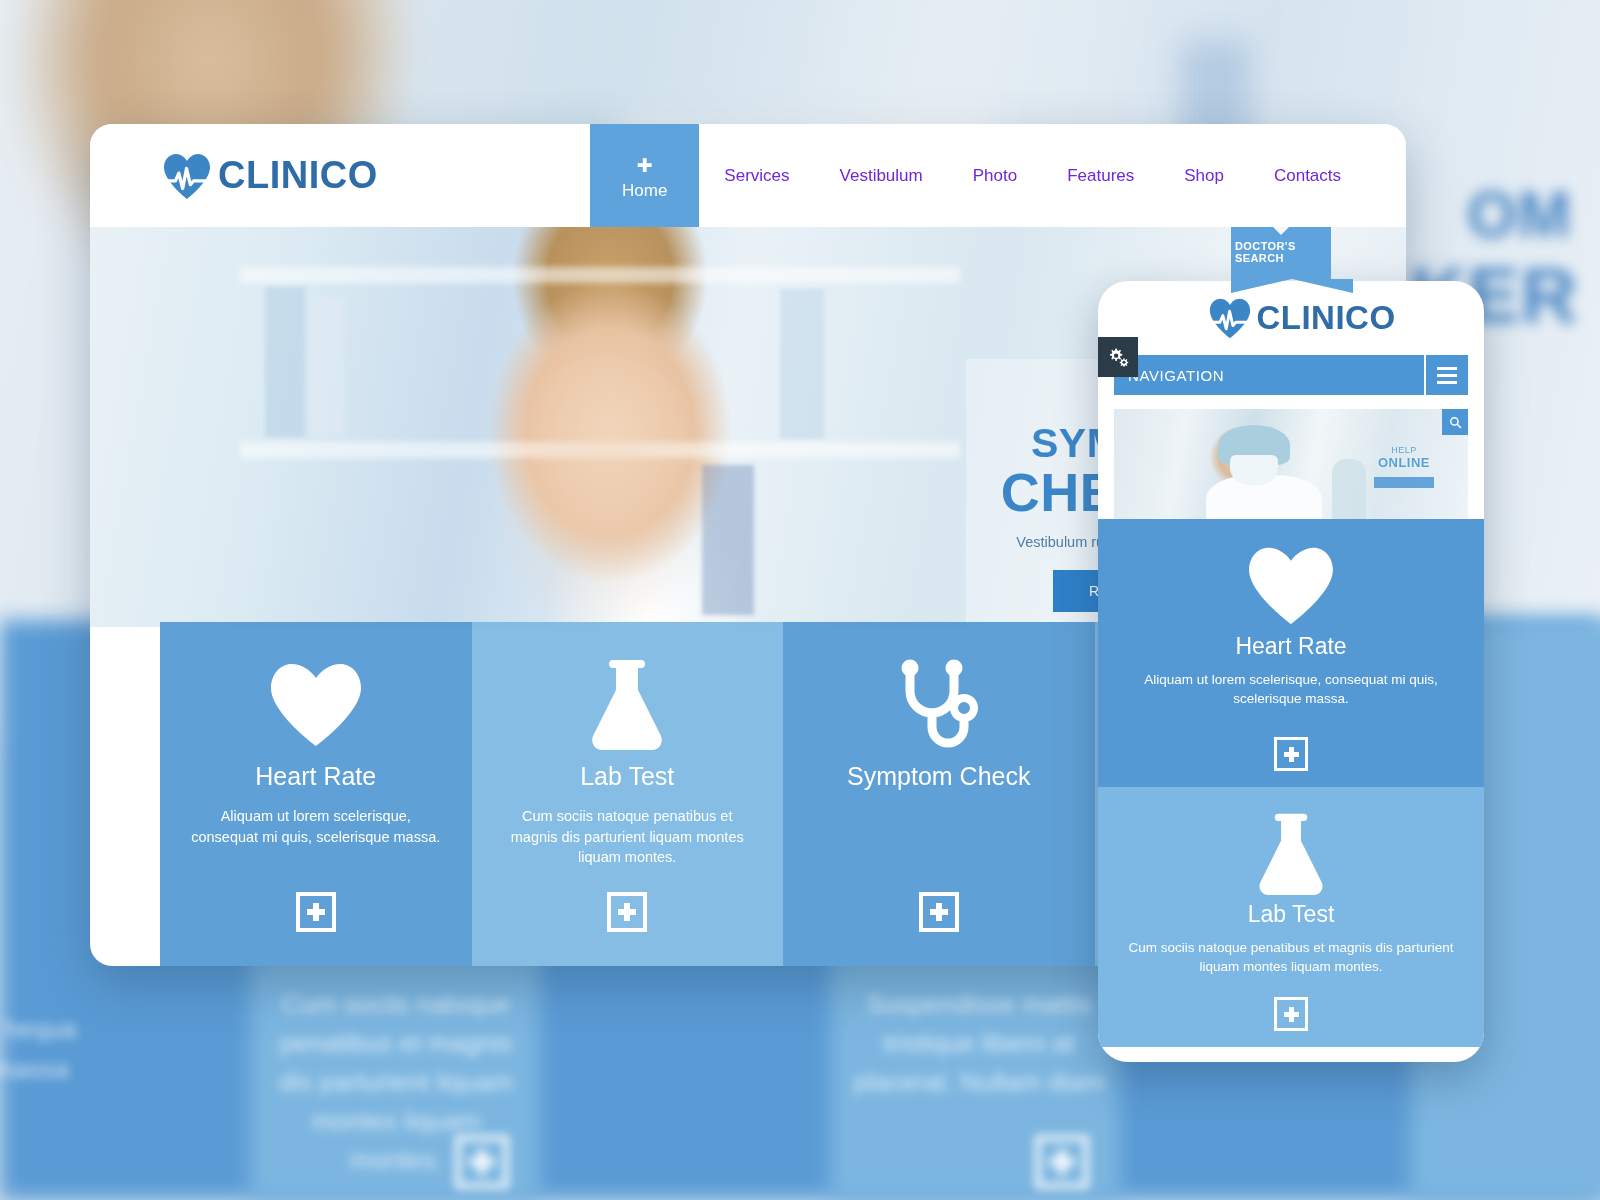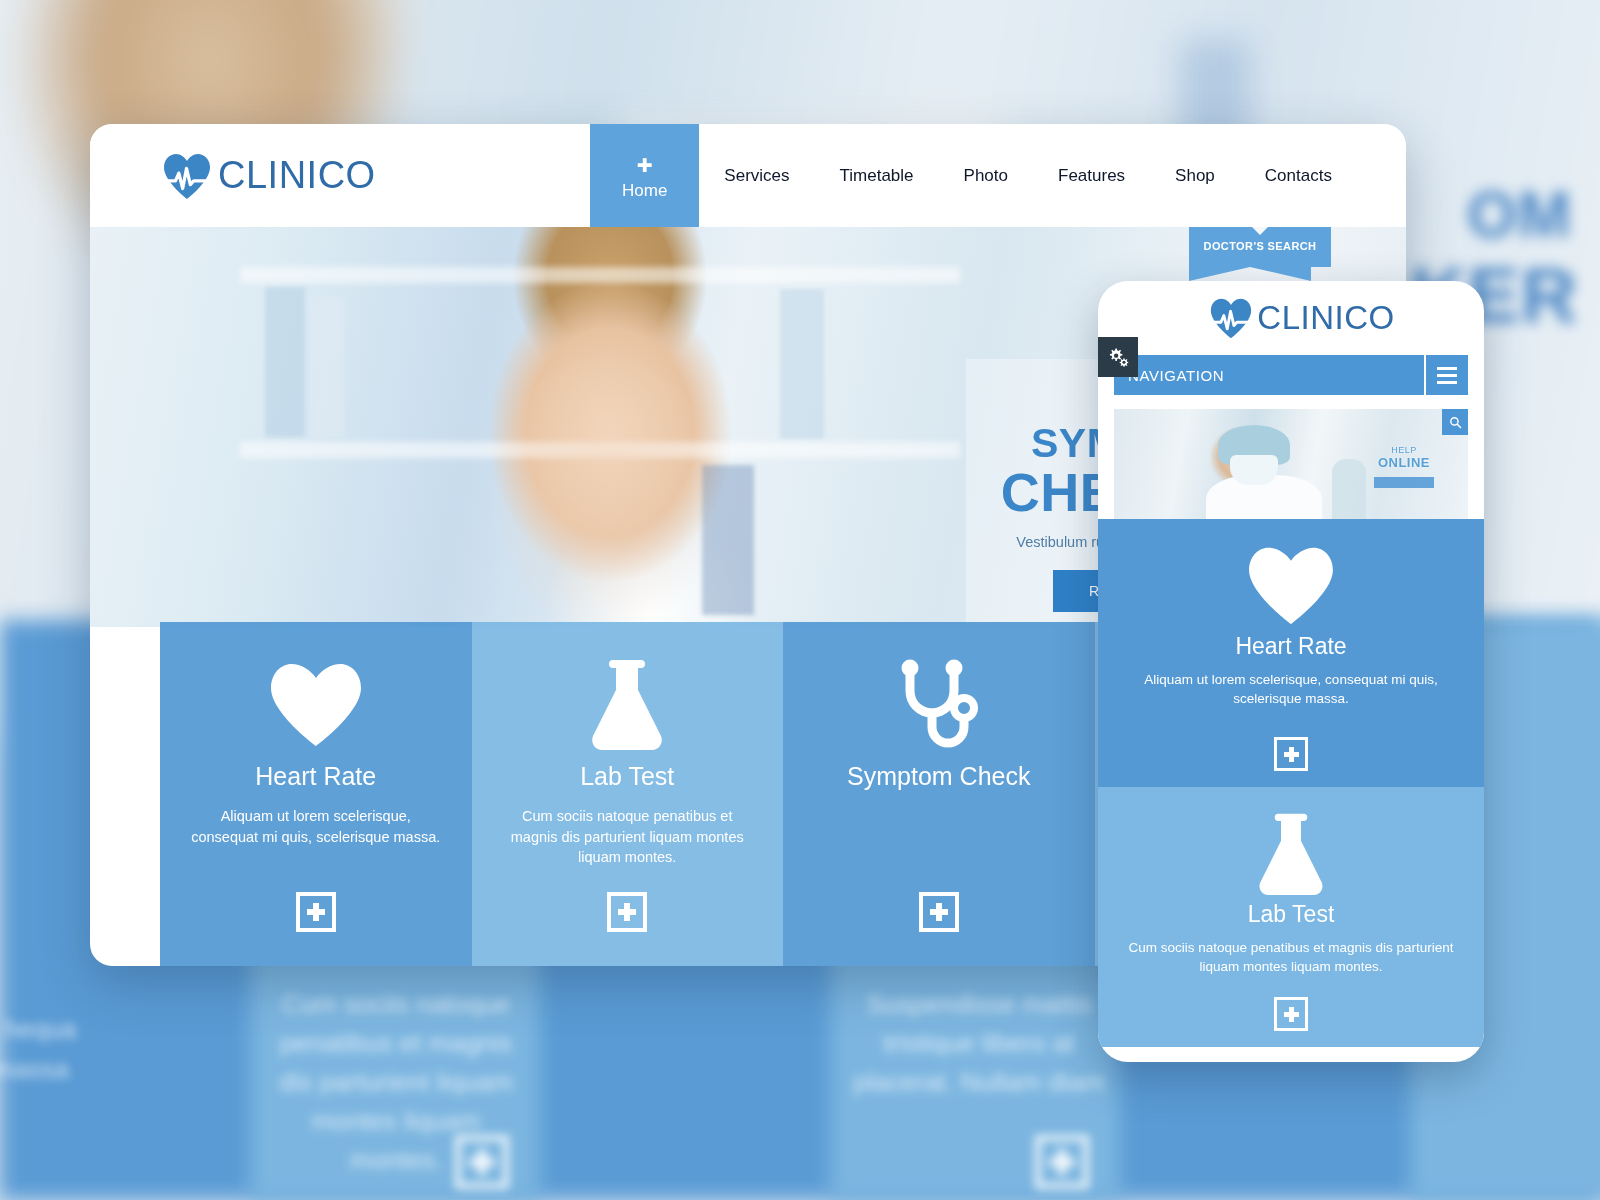--- a/index.html
+++ b/index.html
@@ -83,32 +83,32 @@
     background: #fff;
     display: flex; align-items: center;
   }
   .logo {
     display: flex; align-items: center; gap: 6px;
     margin-left: 72px;
   }
   .logo-mark { width: 50px; height: 48px; flex: none; }
   .logo-text {
     font-size: 38px; letter-spacing: .5px;
-    color: #2f6ca8; font-weight: normal;
+    color: #2f6ca8; font-weight: bold;
     font-family: "Liberation Sans", sans-serif;
   }
   #desktop-nav {
     position: absolute; left: 500px; top: 0;
     height: 100%;
     display: flex; align-items: stretch;
   }
   .nav-item {
     display: flex; align-items: center; justify-content: center;
     padding: 4px 25px;
-    font-size: 17px; color: #0f172a; cursor: pointer;
+    font-size: 17px; color: #6d28d9; cursor: pointer;
     white-space: nowrap;
   }
   .nav-item.active {
     background: #5fa3dc; color: #fff;
     flex-direction: column; gap: 6px;
     padding: 0 32px;
   }
   .nav-item.active .nav-plus { font-size: 19px; line-height: 1; margin-top: 10px; }
   .nav-item.active .nav-label { margin-bottom: 4px; }
 
@@ -154,25 +154,25 @@
   .hero-title-2 { font-size: 54px; color: #3b86c8; font-weight: bold; letter-spacing: .5px; line-height: 1.02; }
   .hero-sub { margin-top: 14px; font-size: 14.5px; color: #4f7ea6; }
   .hero-btn {
     display: inline-block; margin-top: 20px;
     background: #2f80c8; color: #fff;
     font-size: 14px; letter-spacing: 1px;
     padding: 13px 36px; border: none; cursor: pointer;
   }
   #doctors-search-tab {
     position: absolute; right: 75px; top: 0;
-    width: 142px;
+    width: 100px;
     background: #5fa3dc;
     color: #fff;
     font-size: 11px; font-weight: bold; letter-spacing: .4px;
-    text-align: center;
+    text-align: left;
     padding: 13px 4px 15px;
     z-index: 5; cursor: pointer;
   }
   #doctors-search-tab::after {
     content: ""; position: absolute;
     left: 0; bottom: -14px;
     width: 0; height: 0;
     border-left: 61px solid #5fa3dc;
     border-right: 61px solid #5fa3dc;
     border-bottom: 14px solid transparent;
@@ -372,21 +372,21 @@
 
     <nav id="desktop-nav">
       <div class="nav-item active">
         <span class="nav-plus">✚</span>
         <span class="nav-label">Home</span>
       </div>
       <div class="nav-item">
         <span>Services</span>
       </div>
       <div class="nav-item">
-        <span>Timetable</span>
+        <span>Vestibulum</span>
       </div>
       <div class="nav-item">
         <span>Photo</span>
       </div>
       <div class="nav-item">
         <span>Features</span>
       </div>
       <div class="nav-item">
         <span>Shop</span>
       </div>

